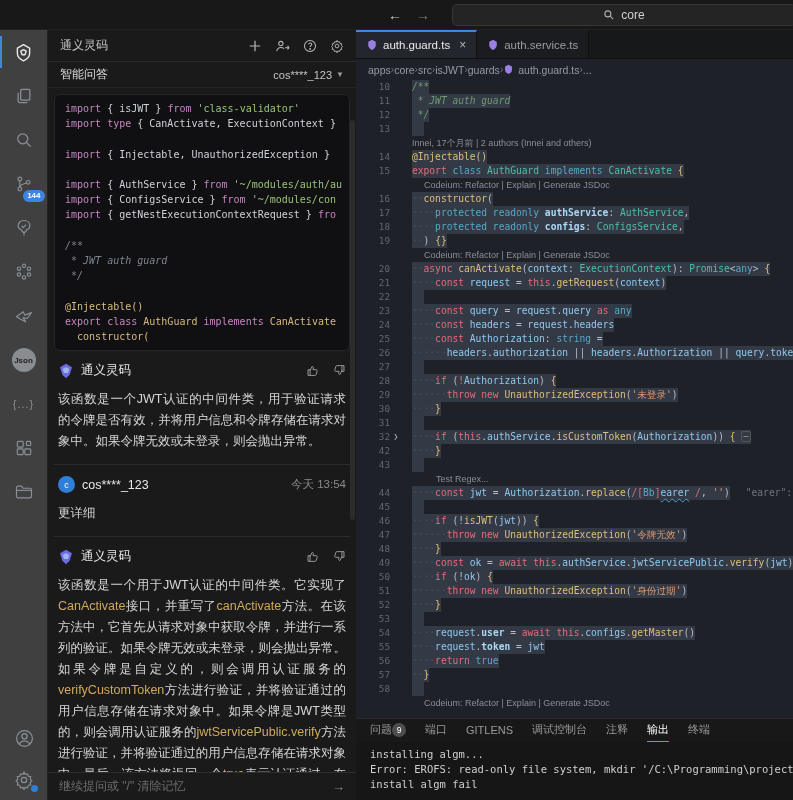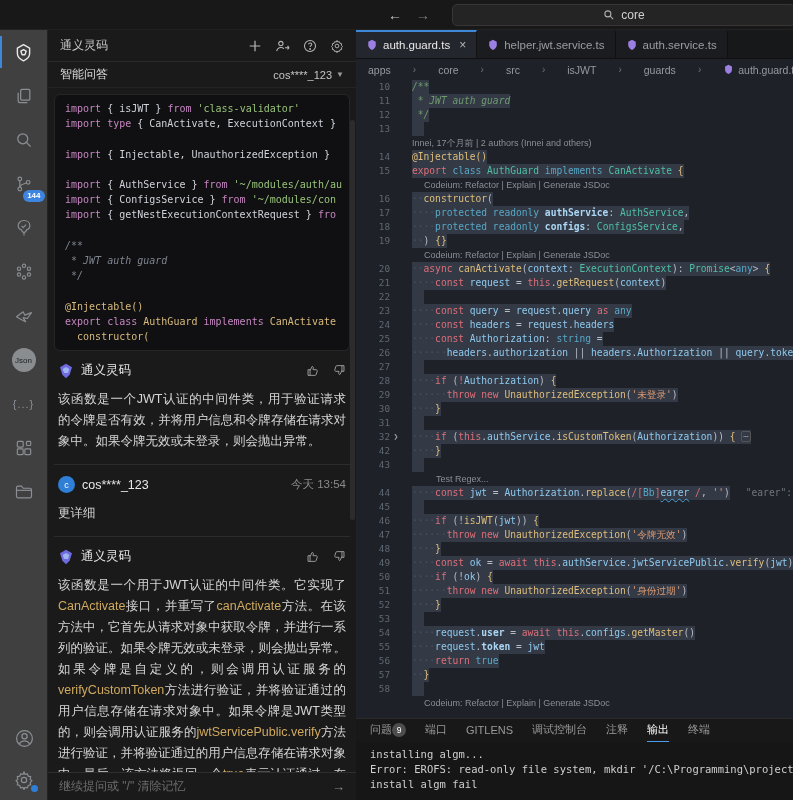--- a/index.html
+++ b/index.html
@@ -12,21 +12,21 @@
   .nav-arrows{position:absolute;left:388px;top:0;height:30px;display:flex;align-items:center;gap:14px;font-size:14px}
   .arr-back{color:#c8c8c8}.arr-fwd{color:#7d7d7d}
   .searchbox{position:absolute;left:452px;top:4px;width:344px;height:22px;background:#242425;border:1px solid #363637;border-radius:5px;display:flex;align-items:center;justify-content:center;gap:6px;color:#d0d0d0;font-size:12px}
 
   
   .activitybar{position:absolute;left:0;top:30px;width:48px;height:770px;background:#404040;border-right:1px solid #232323;display:flex;flex-direction:column;align-items:center}
   .ab-item{width:48px;height:44px;display:flex;align-items:center;justify-content:center;position:relative;color:#8b8f94}
   .ab-item.active{color:#e8e8e8}
   .ab-item.active::before{content:"";position:absolute;left:0;top:6px;bottom:6px;width:2px;background:#3f87d8}
   .ab-badge{position:absolute;right:3px;bottom:4px;background:#3d85de;color:#fff;font-size:8px;line-height:8px;padding:2px 4px;border-radius:8px;font-weight:bold}
-  .ab-json{width:24px;height:24px;border-radius:50%;background:#8a8d90;color:#1d1d1d;font-size:8px;font-weight:normal;display:flex;align-items:center;justify-content:center}
+  .ab-json{width:24px;height:24px;border-radius:50%;background:#8a8d90;color:#1d1d1d;font-size:8px;font-weight:bold;display:flex;align-items:center;justify-content:center}
   .ab-braces{font-size:11px;color:#8b8f94;letter-spacing:1px}
   .ab-bottom{position:absolute;bottom:0;left:0;width:48px;display:flex;flex-direction:column;align-items:center}
   .gear-dot{position:absolute;right:10px;bottom:8px;width:7px;height:7px;border-radius:50%;background:#2f7fd6}
 
   
   .chatpanel{position:absolute;left:48px;top:30px;width:308px;height:770px;background:#1a1a1a;display:flex;flex-direction:column}
   .chat-title-row{height:32px;flex:0 0 32px;border-bottom:1px solid #2a2a2a;display:flex;align-items:center;padding:0 12px;font-size:12px;color:#c3c3c3}
   .chat-title-icons{margin-left:auto;display:flex;align-items:center;gap:13px;color:#b5b5b5}
   .chat-sub-row{height:26px;flex:0 0 26px;display:flex;align-items:center;padding:0 12px;font-size:12px;color:#dedede;border-bottom:1px solid #242424}
   .chat-account{margin-left:auto;font-size:11px;color:#c5c5c5;display:flex;align-items:center;gap:4px}
@@ -45,21 +45,21 @@
   .chat-input{flex:0 0 28px;border-top:1px solid #2e2e2e;display:flex;align-items:center;padding:0 11px;font-size:12px;color:#6d6d6d;background:#1a1a1a}
   .send-arrow{margin-left:auto;color:#8a8a8a;font-size:13px}
   .chat-scrollbar{position:absolute;right:1px;top:32px;width:5px;height:400px;background:#3d3d3d;border-radius:3px;opacity:.55}
 
   
   .editor{position:absolute;left:356px;top:30px;width:437px;height:770px;background:#1e2127}
   .tabs{height:29px;background:#17181a;display:flex;border-bottom:1px solid #101010}
   .tab{padding:0 10px;display:flex;align-items:center;gap:5px;font-size:11.5px;color:#9a9da3;background:#1b1c1f;border-right:1px solid #101010;border-top:2px solid transparent;cursor:pointer;white-space:nowrap}
   .tab.active{background:#23262c;color:#e8e8e8;border-top:2px solid #3f87d8}
   .tab-close{margin-left:4px;color:#b5b5b5;font-size:12px}
-  .breadcrumbs{height:21px;display:flex;align-items:center;padding-left:12px;font-size:10.5px;color:#969aa1;gap:22px;white-space:nowrap}
+  .breadcrumbs{height:21px;display:flex;align-items:center;padding-left:12px;font-size:10.5px;color:#969aa1;gap:0;white-space:nowrap}
   .bc-sep{color:#6c7077;font-size:10px}
   .bc-item{display:flex;align-items:center;gap:4px;cursor:pointer}
   .code{position:absolute;top:50px;left:0;right:0;height:638px;overflow:hidden;font-family:"DejaVu Sans Mono",monospace;font-size:9.6px;line-height:14px;white-space:pre}
   .row{height:14px;display:flex;align-items:center}
   .ln{flex:0 0 34px;text-align:right;color:#5f6873;font-size:9.3px}
   .fold-ch{flex:0 0 12px;text-align:center;color:#9aa0a8;font-size:8px}
   .code-text{margin-left:10px}
   .lens{margin-left:56px;color:#8a8f98;font-size:9px;font-family:Liberation Sans, sans-serif}
   .sel-span{background:#333a46;display:inline-block}
   .tk-w{color:#4c5565}.tk-r{color:#de6e79}.tk-b{color:#58a7c6}.tk-t{color:#4fbfa5}.tk-f{color:#dfbd7a}
@@ -274,26 +274,20 @@
         <svg width="12" height="12" viewBox="0 0 16 16">
           <path d="M8 1l5 2.8v4.4c0 3.2-2.4 4.9-5 6.3-2.6-1.4-5-3.1-5-6.3V3.8z" fill="#9b7fe3"></path>
         </svg>
         <span>auth.guard.ts</span>
         <span class="tab-close">×</span>
       </div>
       <div class="tab">
         <svg width="12" height="12" viewBox="0 0 16 16">
           <path d="M8 1l5 2.8v4.4c0 3.2-2.4 4.9-5 6.3-2.6-1.4-5-3.1-5-6.3V3.8z" fill="#9b7fe3"></path>
         </svg>
-        <span>helper.jwt.service.ts</span>
-      </div>
-      <div class="tab">
-        <svg width="12" height="12" viewBox="0 0 16 16">
-          <path d="M8 1l5 2.8v4.4c0 3.2-2.4 4.9-5 6.3-2.6-1.4-5-3.1-5-6.3V3.8z" fill="#9b7fe3"></path>
-        </svg>
         <span>auth.service.ts</span>
       </div>
     </div>
   <div class="breadcrumbs" id="breadcrumbs">
       <span class="bc-item">
         <span>apps</span>
       </span>
       <span class="bc-sep">›</span>
       <span class="bc-item">
         <span>core</span>

